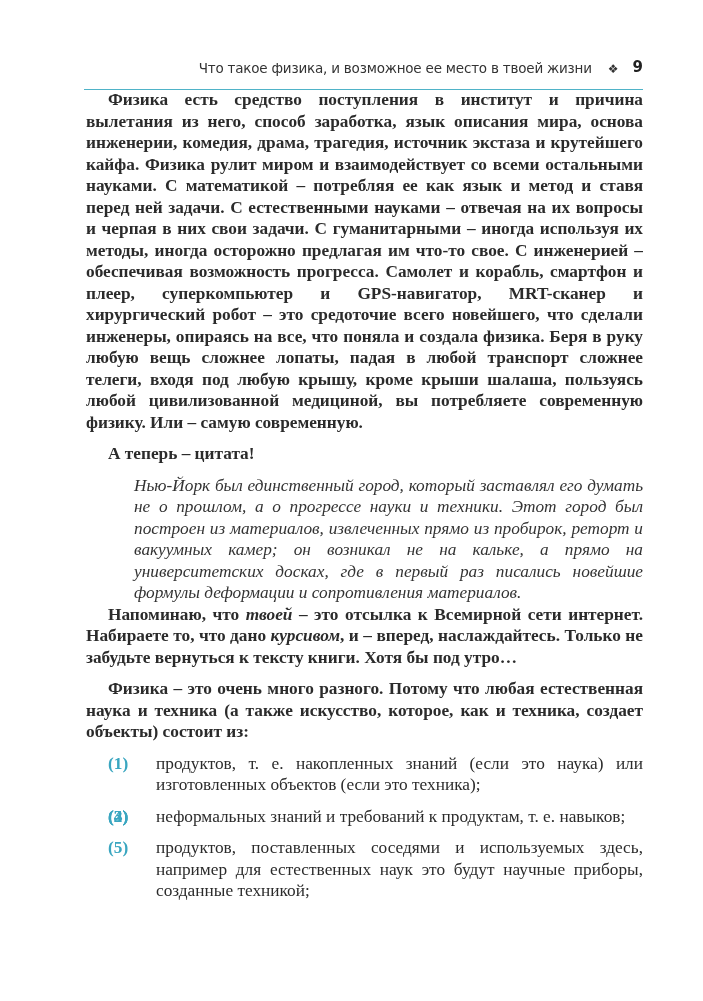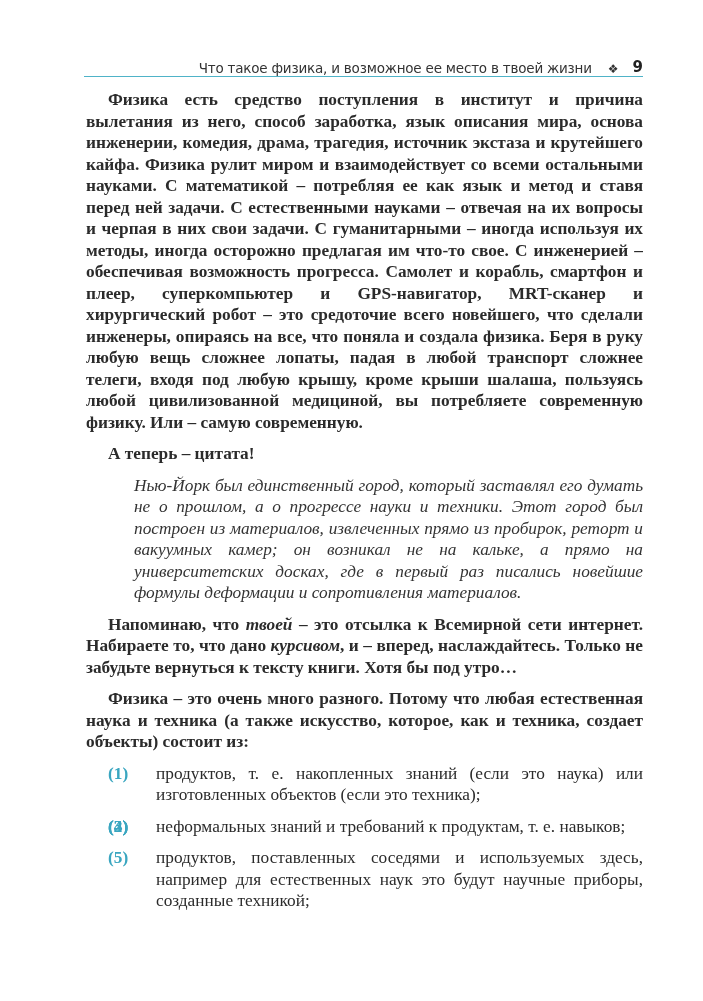--- a/index.html
+++ b/index.html
@@ -1,26 +1,26 @@
 <!DOCTYPE html>
 <html><head>
 <meta charset="utf-8">
 <style>
   html, body { margin: 0; padding: 0; background: #ffffff; }
   body { width: 703px; height: 1001px; position: relative; overflow: hidden;
          font-family: "Liberation Serif", "DejaVu Serif", serif; color: #2b2b2b; }
   .running-head { position: absolute; left: 84px; right: 60px; top: 54px; height: 22px;
          border-bottom: 1.5px solid #4fb3c8; display: flex; justify-content: flex-end; align-items: flex-end;
-         font-family: "DejaVu Sans", "Liberation Sans", sans-serif; font-size: 13.5px; color: #333; padding-bottom: 0; }
+         font-family: "DejaVu Sans", "Liberation Sans", sans-serif; font-size: 13.5px; color: #333; padding-bottom: 13px; }
   .running-head .title { letter-spacing: -0.2px; }
   .running-head .orn { margin: 0 14px 0 16px; font-size: 12px; color: #333; }
   .running-head .pageno { font-weight: bold; font-size: 15px; color: #222; }
   .content { position: absolute; left: 86px; width: 557px; top: 89px; font-size: 17.3px; line-height: 21.5px; }
   p { margin: 0 0 10px 0; text-align: justify; text-indent: 22px; font-weight: bold; }
-  .quote { margin: 0 0 10px 48px; font-style: italic; text-align: justify; color: #333; }
+  .quote { margin: 0 0 0 48px; font-style: italic; text-align: justify; color: #333; }
   em { font-style: italic; }
   ol.items { list-style: none; margin: 0; padding: 0; }
   ol.items li { position: relative; padding-left: 48px; margin: 0 0 10px 22px; text-align: justify; }
   ol.items li .num { position: absolute; left: 0; top: 0; color: #3aa6c0; font-weight: bold; }
 </style>
 </head>
 <body>
 
 <div class="running-head">
   <span class="title">Что такое физика, и возможное ее место в твоей жизни</span>

